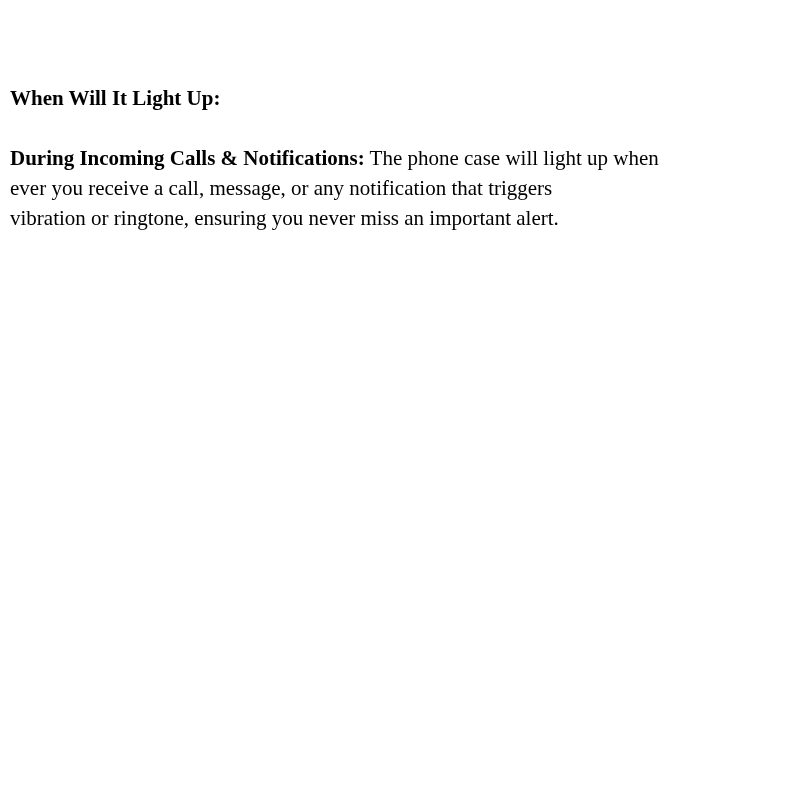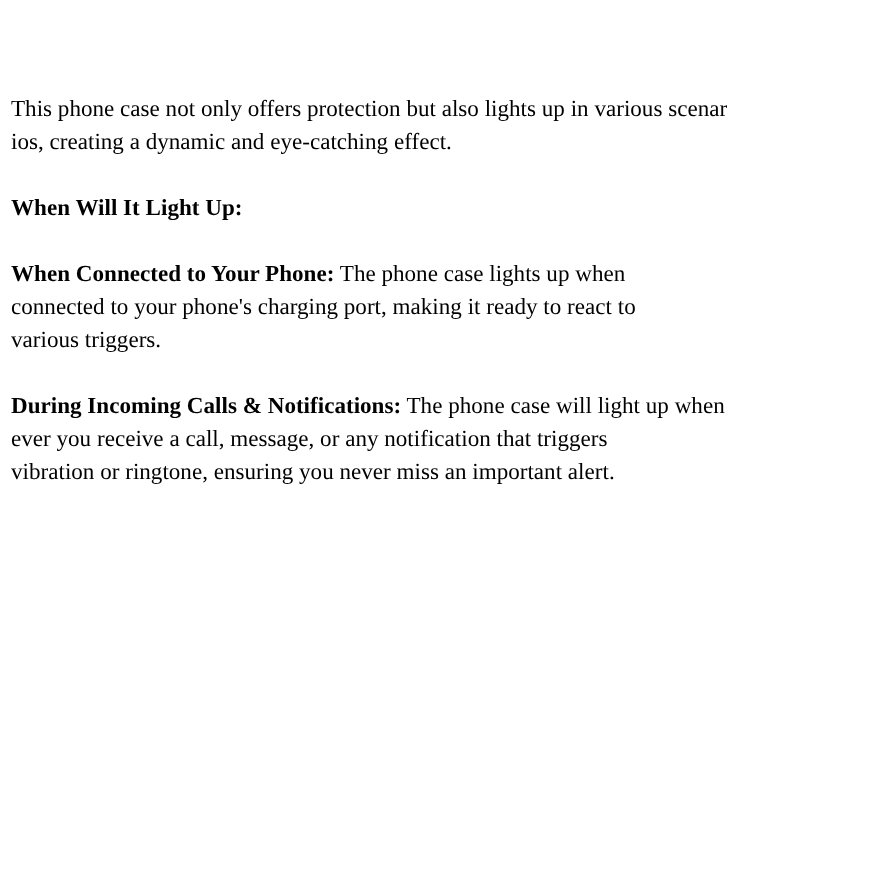--- a/index.html
+++ b/index.html
@@ -30,27 +30,22 @@
     margin-top: 30px;
   }
   p.para strong {
     font-weight: bold;
   }
 </style>
 </head>
 <body>
 
 <div class="doc">
-  <p class="para"><strong></strong><span>This phone case not only offers protection but also lights up in various scenar
-ios, creating a dynamic and eye-catching effect.</span></p>
 
   <p class="para"><strong>When Will It Light Up:</strong><span></span></p>
 
-  <p class="para"><strong>When Connected to Your Phone:</strong><span> The phone case lights up when
-connected to your phone's charging port, making it ready to react to
-various triggers.</span></p>
 
 
   <p class="para"><strong>During Incoming Calls &amp; Notifications:</strong><span> The phone case will light up when
 ever you receive a call, message, or any notification that triggers
 vibration or ringtone, ensuring you never miss an important alert.</span></p>
 
 </div>
 
 </body></html>

